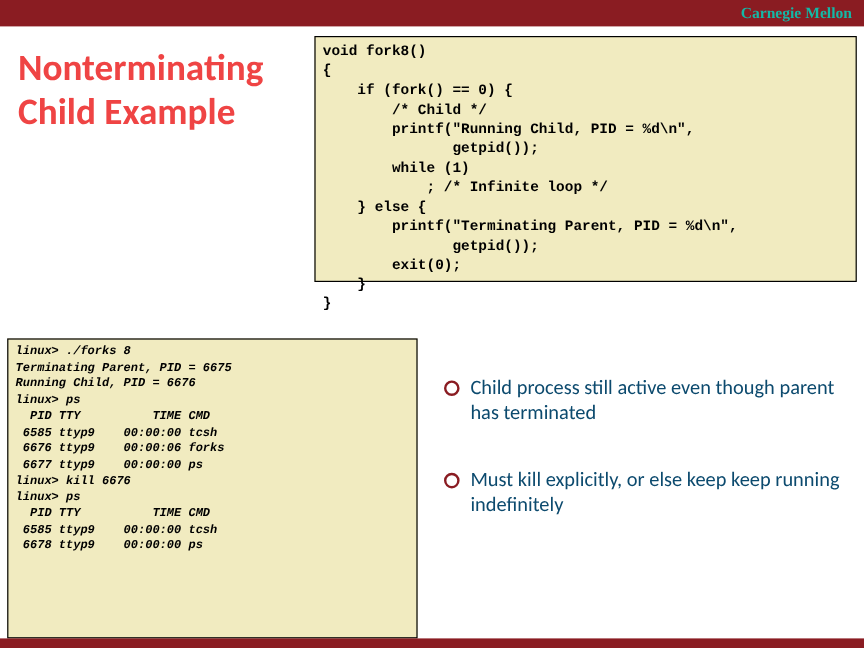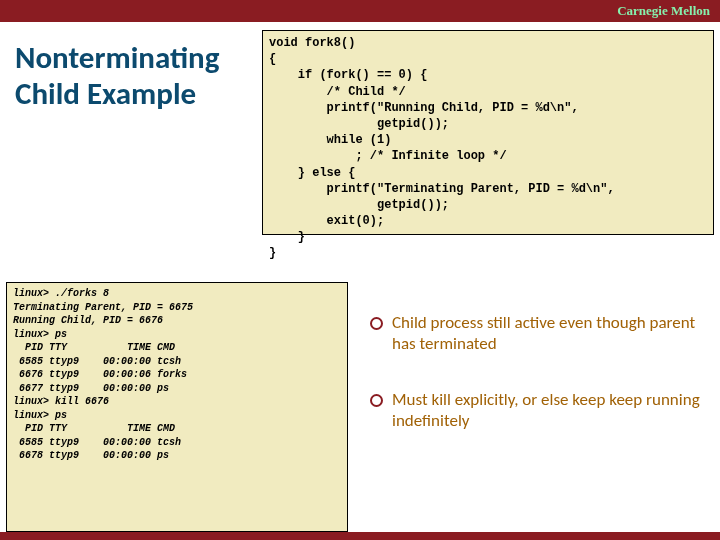--- a/index.html
+++ b/index.html
@@ -13,32 +13,32 @@
   }
   .headerbar {
     background: #8a1c22;
     height: 22px;
     display: flex;
     justify-content: flex-end;
     align-items: center;
     padding-right: 10px;
   }
   .headerbar span {
-    color: #86efac;
+    color: #14b8a6;
     font-weight: bold;
     font-size: 13px;
     font-family: "Times New Roman", serif;
   }
   .title {
     position: absolute;
     top: 40px;
     left: 15px;
     font-size: 31px;
     font-weight: bold;
-    color: #0c4a6e;
+    color: #ef4444;
     line-height: 1.15;
   }
   .codebox {
     position: absolute;
     top: 30px;
     left: 262px;
     width: 452px;
     height: 205px;
     background: #f1ebc0;
     border: 1px solid #000;
@@ -64,21 +64,21 @@
     padding: 4px 6px;
     white-space: pre;
     line-height: 1.35;
   }
   .bullets {
     position: absolute;
     top: 312px;
     left: 370px;
     width: 335px;
     font-size: 17px;
-    color: #a16207;
+    color: #0c4a6e;
   }
   .bullets li {
     list-style: none;
     position: relative;
     padding-left: 22px;
     margin-bottom: 34px;
     line-height: 1.25;
   }
   .bullets li::before {
     content: "";

